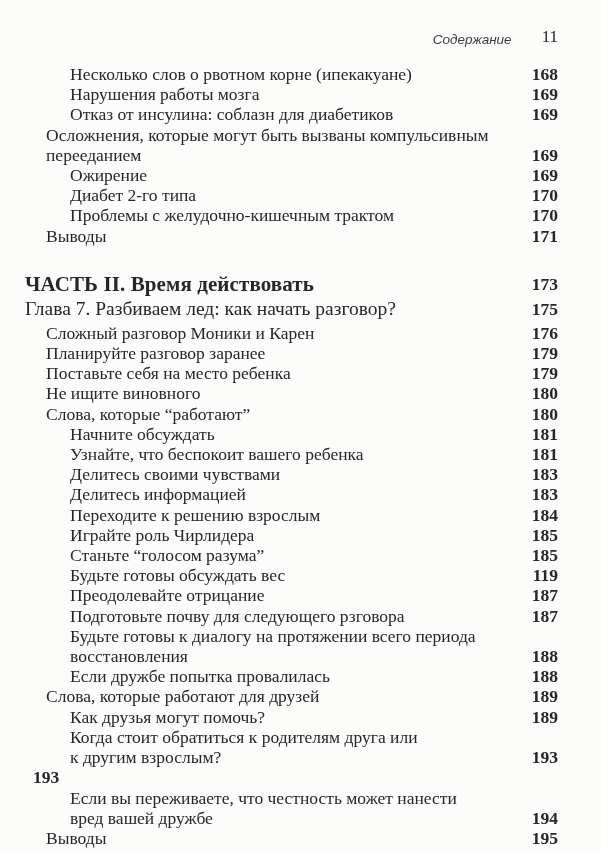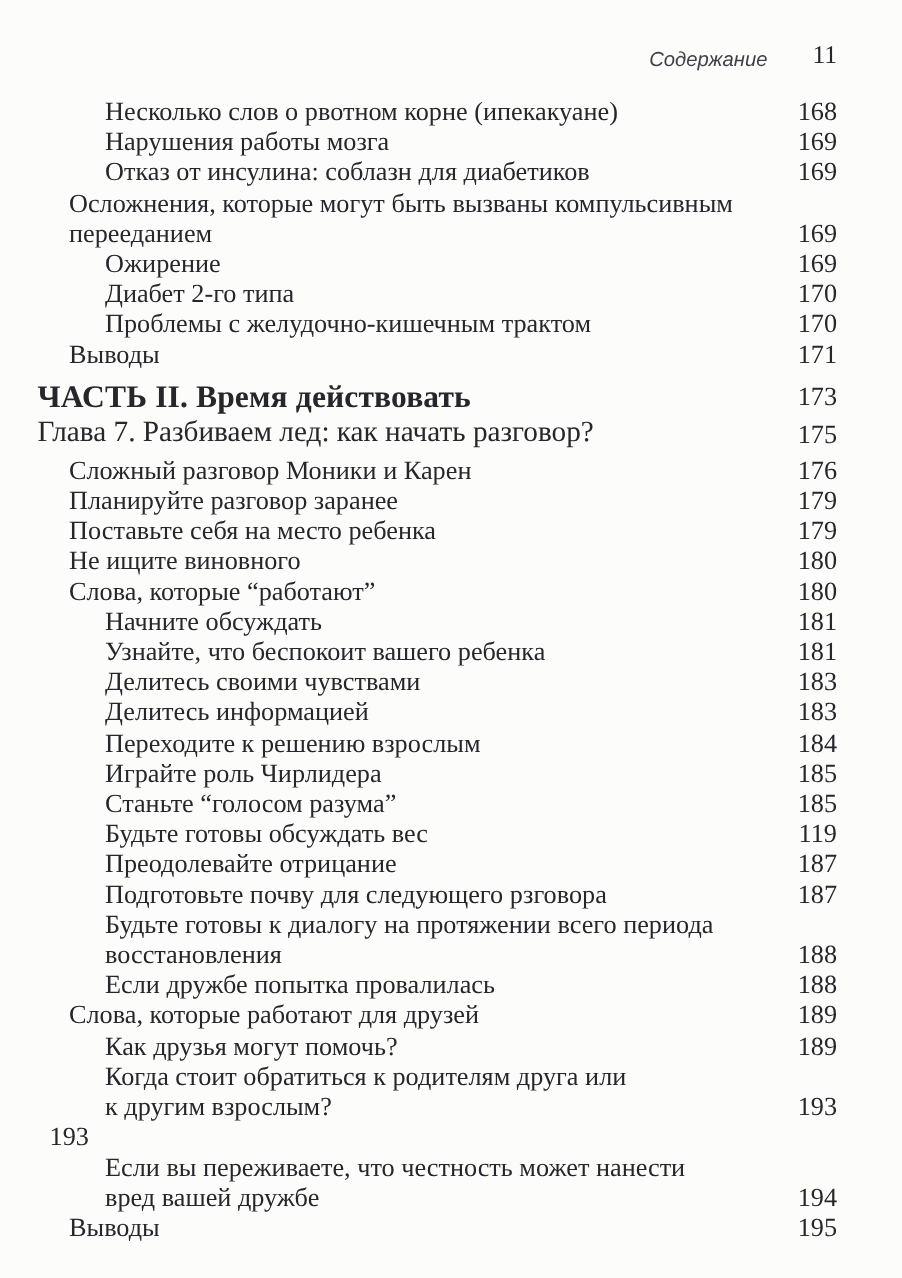--- a/index.html
+++ b/index.html
@@ -45,28 +45,28 @@
     justify-content:space-between;
     align-items:flex-end;
     line-height:20.2px;
     font-size:17.5px;
     gap:33px;
   }
   .toc-row .title{
     white-space:pre;       
   }
   .toc-row .num{
-    font-weight:400;
+    font-weight:700;
     font-size:17.5px;
     padding-left:8px;
   }
   .lvl-1 .title{padding-left:21px;}
   .lvl-2 .title{padding-left:45px;}
   .style-part{
-    margin-top:5px;
+    margin-top:25px;
     line-height:26px;
   }
   .style-part .title{
     font-weight:700;
     font-size:21px;
     letter-spacing:.1px;
   }
   .style-chapter{
     line-height:24px;
     margin-bottom:2px;

